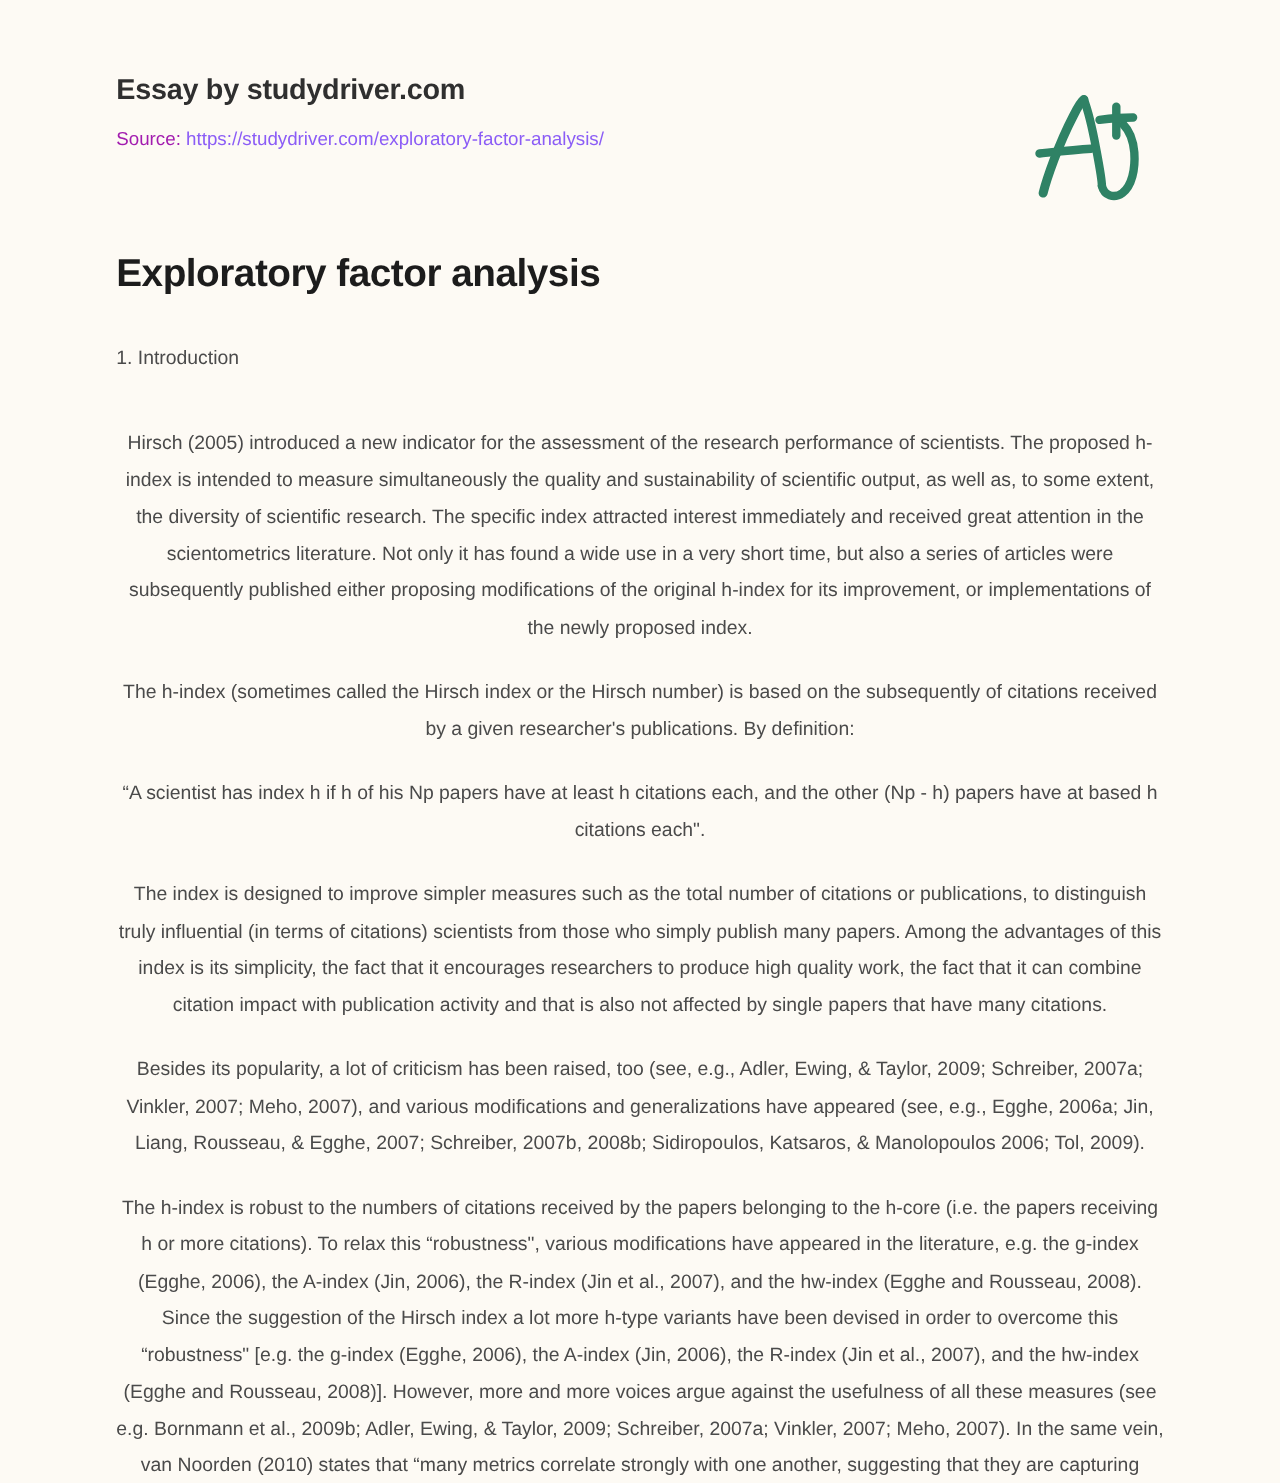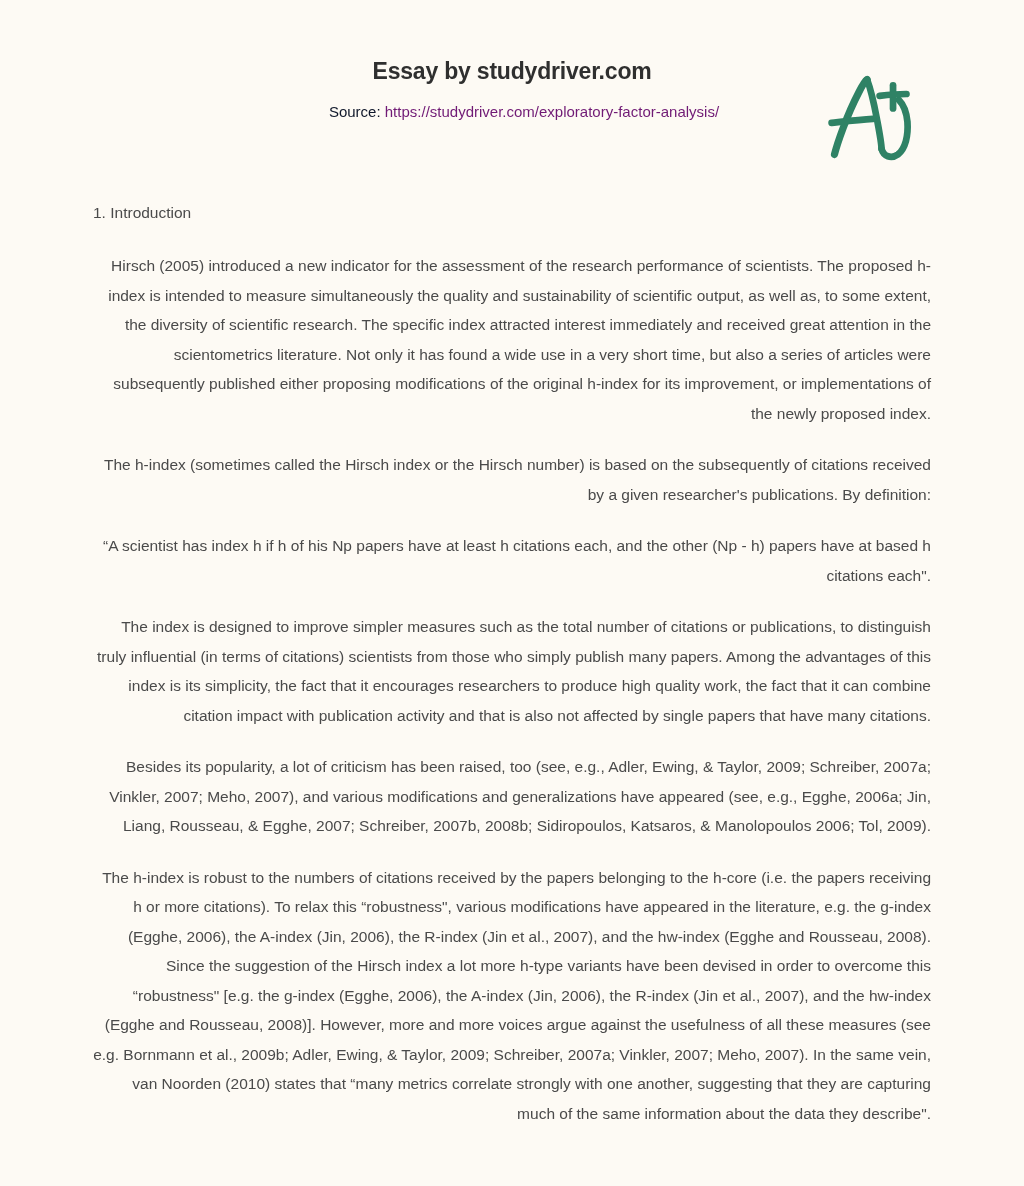--- a/index.html
+++ b/index.html
@@ -24,45 +24,43 @@
     box-sizing: border-box;
     padding: 0;
   }
 
   
   .header {
     position: relative;
     padding: 56px 93px 0 93px;
     box-sizing: border-box;
     height: 200px;
-    text-align: center;
   }
 
   .essay-by {
     font-size: 23px;
     font-weight: bold;
     color: #2f2f2f;
     letter-spacing: -0.2px;
     line-height: 30px;
     margin: 0;
     padding: 0;
   }
 
   .source-line {
     margin-top: 15px;
     font-size: 15px;
     line-height: 22px;
     white-space: nowrap;
   }
   .source-label {
-    color: #0f172a;
-    margin-left: 24px;
+    color: #a21caf;
   }
   .source-url {
-    color: #701a75;
+    color: #8b5cf6;
     text-decoration: none;
   }
 
   
   .logo {
     position: absolute;
     top: 70px;
     right: 106px;
     width: 96px;
     height: 96px;
@@ -81,29 +79,29 @@
     color: #1c1c1c;
     letter-spacing: -0.4px;
     line-height: 38px;
     margin: 0 0 36px 0;
   }
 
   .section-heading {
     font-size: 15.5px;
     line-height: 26px;
     color: #4a4a4a;
-    margin: 0 0 25px 0;
+    margin: 0 0 40px 0;
   }
 
   p.para {
     font-size: 15.5px;
     line-height: 29.5px;
     color: #4a4a4a;
     margin: 0 0 22px 0;
-    text-align: right;
+    text-align: center;
     max-width: 840px;
   }
   p.para:last-child { margin-bottom: 0; }
 </style>
 </head>
 <body>
 
 <div class="page">
 
   <div class="header">
@@ -128,20 +126,21 @@
           <path d="M74 16 C74 24 74 32 74 40" stroke-width="7"></path>
 
           <path d="M60 27 C68 26 80 25 88 25" stroke-width="7"></path>
         </g>
       </svg>
     </div>
   </div>
 
   <div class="content">
 
+    <h1 class="doc-title">Exploratory factor analysis</h1>
 
     <div class="section-heading">1. Introduction</div>
 
     <p class="para">Hirsch (2005) introduced a new indicator for the assessment of the research performance of scientists. The proposed h-index is intended to measure simultaneously the quality and sustainability of scientific output, as well as, to some extent, the diversity of scientific research. The specific index attracted interest immediately and received great attention in the scientometrics literature. Not only it has found a wide use in a very short time, but also a series of articles were subsequently published either proposing modifications of the original h-index for its improvement, or implementations of the newly proposed index.</p>
     <p class="para">The h-index (sometimes called the Hirsch index or the Hirsch number) is based on the subsequently of citations received by a given researcher's publications. By definition:</p>
     <p class="para">“A scientist has index h if h of his Np papers have at least h citations each, and the other (Np - h) papers have at based h citations each".</p>
     <p class="para">The index is designed to improve simpler measures such as the total number of citations or publications, to distinguish truly influential (in terms of citations) scientists from those who simply publish many papers. Among the advantages of this index is its simplicity, the fact that it encourages researchers to produce high quality work, the fact that it can combine citation impact with publication activity and that is also not affected by single papers that have many citations.</p>
     <p class="para">Besides its popularity, a lot of criticism has been raised, too (see, e.g., Adler, Ewing, &amp; Taylor, 2009; Schreiber, 2007a; Vinkler, 2007; Meho, 2007), and various modifications and generalizations have appeared (see, e.g., Egghe, 2006a; Jin, Liang, Rousseau, &amp; Egghe, 2007; Schreiber, 2007b, 2008b; Sidiropoulos, Katsaros, &amp; Manolopoulos 2006; Tol, 2009).</p>
     <p class="para">The h-index is robust to the numbers of citations received by the papers belonging to the h-core (i.e. the papers receiving h or more citations). To relax this “robustness", various modifications have appeared in the literature, e.g. the g-index (Egghe, 2006), the A-index (Jin, 2006), the R-index (Jin et al., 2007), and the hw-index (Egghe and Rousseau, 2008). Since the suggestion of the Hirsch index a lot more h-type variants have been devised in order to overcome this “robustness" [e.g. the g-index (Egghe, 2006), the A-index (Jin, 2006), the R-index (Jin et al., 2007), and the hw-index (Egghe and Rousseau, 2008)]. However, more and more voices argue against the usefulness of all these measures (see e.g. Bornmann et al., 2009b; Adler, Ewing, &amp; Taylor, 2009; Schreiber, 2007a; Vinkler, 2007; Meho, 2007). In the same vein, van Noorden (2010) states that “many metrics correlate strongly with one another, suggesting that they are capturing much of the same information about the data they describe".</p>
 

